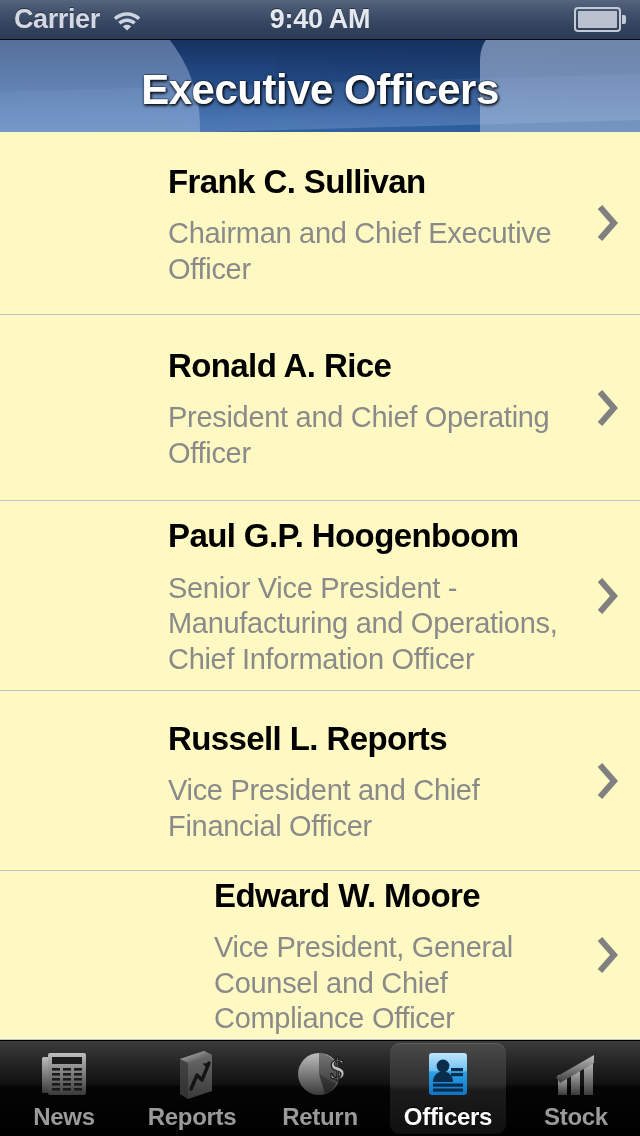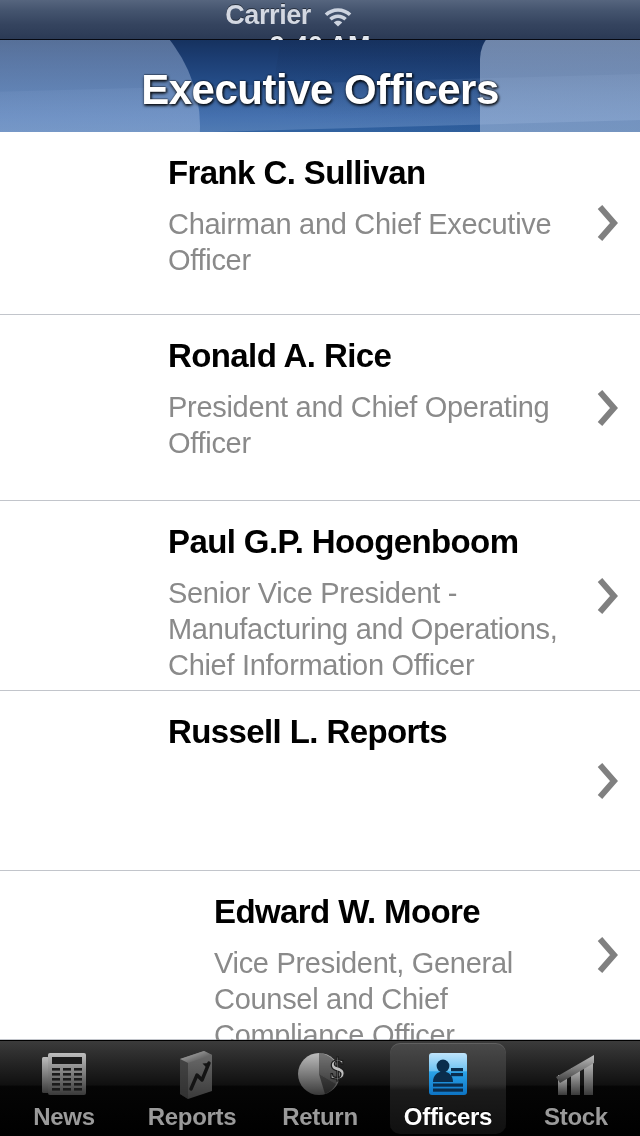--- a/index.html
+++ b/index.html
@@ -8,21 +8,21 @@
     background: #000;
     font-family: "Liberation Sans", sans-serif;
     overflow: hidden;
   }
   #app { position: relative; width: 640px; height: 1136px; background: #ffffff; overflow: hidden; }
 
   
   .statusbar {
     position: relative; height: 40px; width: 640px;
     background: linear-gradient(to bottom, #56657e 0%, #44546e 28%, #35445f 62%, #2b3a55 100%);
-    display: flex; align-items: center; border-bottom: 1px solid #060912; flex-direction: column;
+    display: flex; align-items: center; border-bottom: 1px solid #060912;
   }
   .sb-left { display: flex; align-items: center; gap: 12px; padding-left: 14px; width: 34%; }
   .sb-carrier {
     color: #d3d8e2; font-size: 27px; font-weight: bold; letter-spacing: -0.4px;
     text-shadow: 0 -1px 0 rgba(0,0,0,0.45);
   }
   .wifi { width: 30px; height: 22px; position: relative; }
   .wifi svg { display:block; }
   .sb-center { flex: 1; text-align: center; }
   .sb-time {
@@ -73,22 +73,22 @@
   .nav-title {
     position: absolute; left: 0; right: 0; top: 50%; transform: translateY(-50%);
     text-align: center; color: #ffffff; font-size: 42px; font-weight: bold;
     letter-spacing: -0.5px;
     text-shadow: 0 2px 3px rgba(0,0,0,0.75), 0 -1px 1px rgba(0,0,0,0.35), 2px 1px 2px rgba(0,0,0,0.55);
   }
 
   
   .list { position: absolute; left: 0; top: 132px; width: 640px; height: 908px; background: #c9ccd2; overflow: hidden; }
   .row {
-    position: relative; width: 640px; background: #ffffff;
-    display: flex; align-items: flex-start; border-bottom: 1px solid #c2c5cb;
+    position: relative; width: 640px; background: #fef9c3;
+    display: flex; align-items: center; border-bottom: 1px solid #c2c5cb;
   }
   .photo { position: relative; width: 147px; flex: 0 0 147px; overflow: hidden; }
   .photo-frame { position: absolute; inset: 0; }
   .ph-bg { position: absolute; inset: 0; }
   .ph-bg.blue { background: radial-gradient(ellipse at 38% 44%, #3e6ea8 0%, #24456f 45%, #10223c 100%); }
   .ph-bg.gray { background: radial-gradient(ellipse at 42% 38%, #6a6155 0%, #4b453c 48%, #262320 100%); }
   .ph-bg.brown { background: radial-gradient(ellipse at 45% 35%, #7b7263 0%, #575044 50%, #2b2721 100%); }
   .ph-border { position: absolute; inset: 0; border: 3px solid #b8c6dc; }
   
   .fig { position: absolute; left: 0; right: 0; bottom: 0; height: 100%; }
@@ -272,20 +272,21 @@
                 <div class="hair" style="top:16px;background:#4a4138"></div>
                 <div class="glasses" style="top:59px"></div>
                 <div class="body"></div>
                 <div class="shirt"></div>
                 <div class="tie" style="background:#7d2134"></div>
               </div>
             </div>
           </div>
           <div class="rowtext">
             <div class="name">Russell L. Reports</div>
+            <div class="title">Vice President and Chief Financial Officer</div>
           </div>
           <span class="chev"><svg viewBox="0 0 22 36" width="22" height="36">
               <path d="M4 2 L18 18 L4 34" fill="none" stroke="#808080" stroke-width="6" stroke-linecap="butt" stroke-linejoin="miter"></path>
             </svg></span>
         </div>
         <div class="row" style="height: 169px; gap: 46px;">
           <div class="photo">
             <div class="photo-frame">
               <div class="ph-bg brown"></div>
               <div class="fig">

